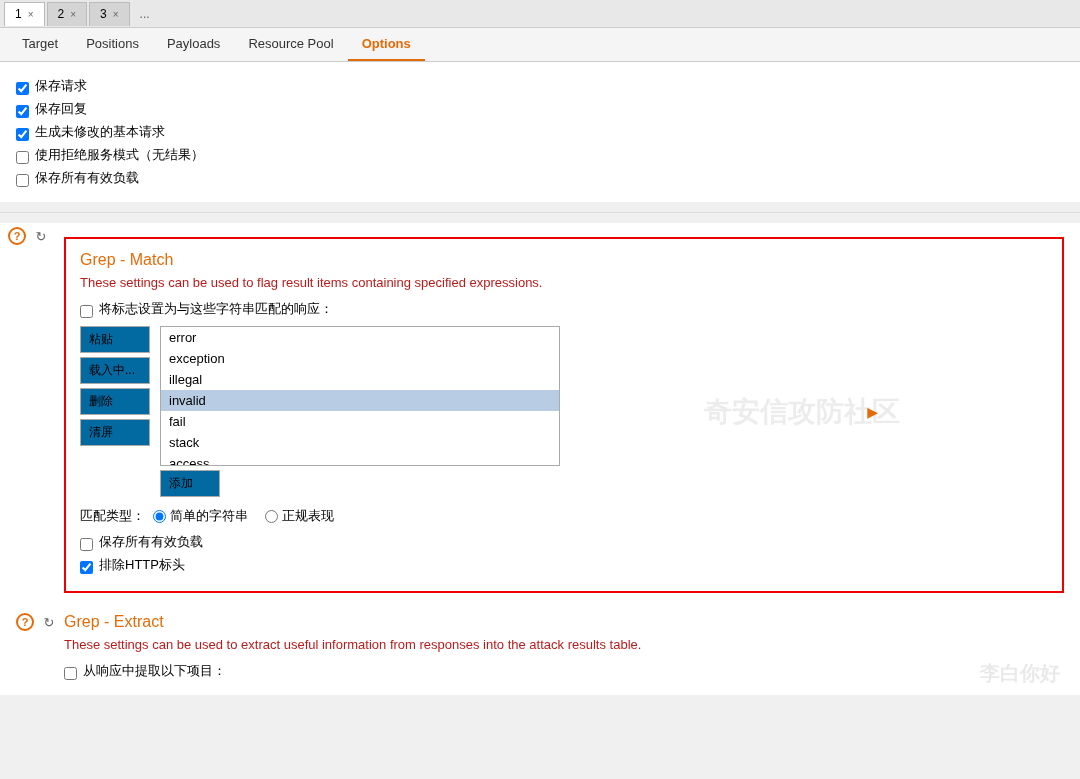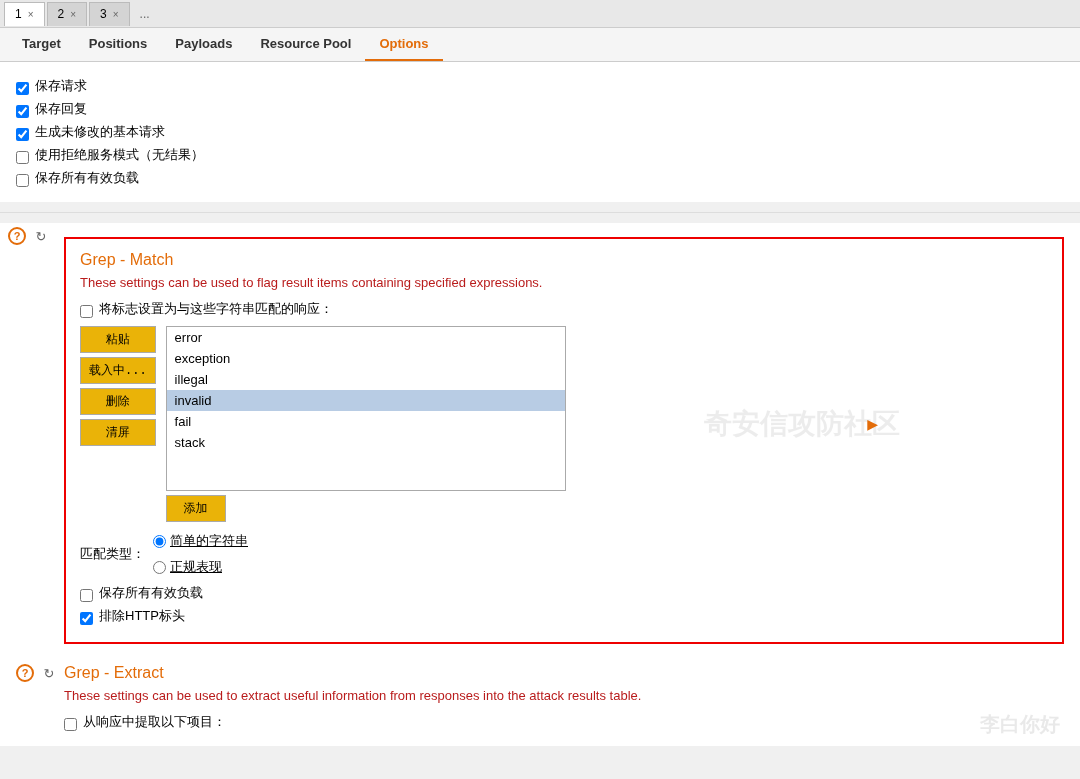--- a/index.html
+++ b/index.html
@@ -56,21 +56,20 @@
       background: #f5f5f5;
       border-bottom: 1px solid #ccc;
       padding: 0 8px;
     }
     .nav-tab {
       padding: 8px 14px;
       font-size: 13px;
       cursor: pointer;
       color: #333;
       border-bottom: 2px solid transparent;
-      font-weight: bold;
     }
     .nav-tab.active {
       color: #e36c09;
       border-bottom: 2px solid #e36c09;
       font-weight: bold;
     }
 
     
     .content {
       background: #fff;
@@ -123,37 +122,36 @@
     
     .btn-col {
       display: flex;
       flex-direction: column;
       gap: 4px;
       min-width: 70px;
     }
     .btn-action {
       padding: 4px 8px;
       font-size: 12px;
-      background: #eab308;
+      background: #0369a1;
       border: 1px solid #aaa;
       cursor: pointer;
-      text-align: center;
+      text-align: left;
       min-width: 60px;
-      font-family: Liberation Mono, monospace;
     }
 
     
     .list-container {
       flex: 1;
       max-width: 400px;
     }
     .list-box {
       border: 1px solid #aaa;
       background: #fff;
-      height: 165px;
+      height: 140px;
       overflow-y: auto;
     }
     .list-item {
       padding: 3px 8px;
       font-size: 13px;
       cursor: pointer;
       color: #000;
     }
     .list-item.selected { background: #b8cce4; }
 
@@ -176,23 +174,22 @@
     .match-type-row {
       display: flex;
       align-items: center;
       gap: 8px;
       margin-top: 10px;
       font-size: 13px;
     }
     .match-type-label { font-weight: normal; }
     .radio-group {
       display: flex;
-      flex-direction: column;
-      gap: 8px;
-      text-decoration: underline;
+      flex-direction: row;
+      gap: 17px;
     }
     .radio-row {
       display: flex;
       align-items: center;
       gap: 4px;
       font-size: 13px;
     }
 
     
     .bottom-options {
@@ -331,20 +328,21 @@
             <button class="btn-action">清屏</button>
           </div>
           <div class="list-container">
             <div class="list-box">
               <div class="list-item">error</div>
               <div class="list-item">exception</div>
               <div class="list-item">illegal</div>
               <div class="list-item selected">invalid</div>
               <div class="list-item">fail</div>
               <div class="list-item">stack</div>
+              <div class="list-item">access</div>
             </div>
             <div class="add-row">
               <button class="btn-action">添加</button>
             </div>
           </div>
 
           <div class="watermark">奇安信攻防社区</div>
 
           <div class="arrow-right">▶</div>
         </div>

